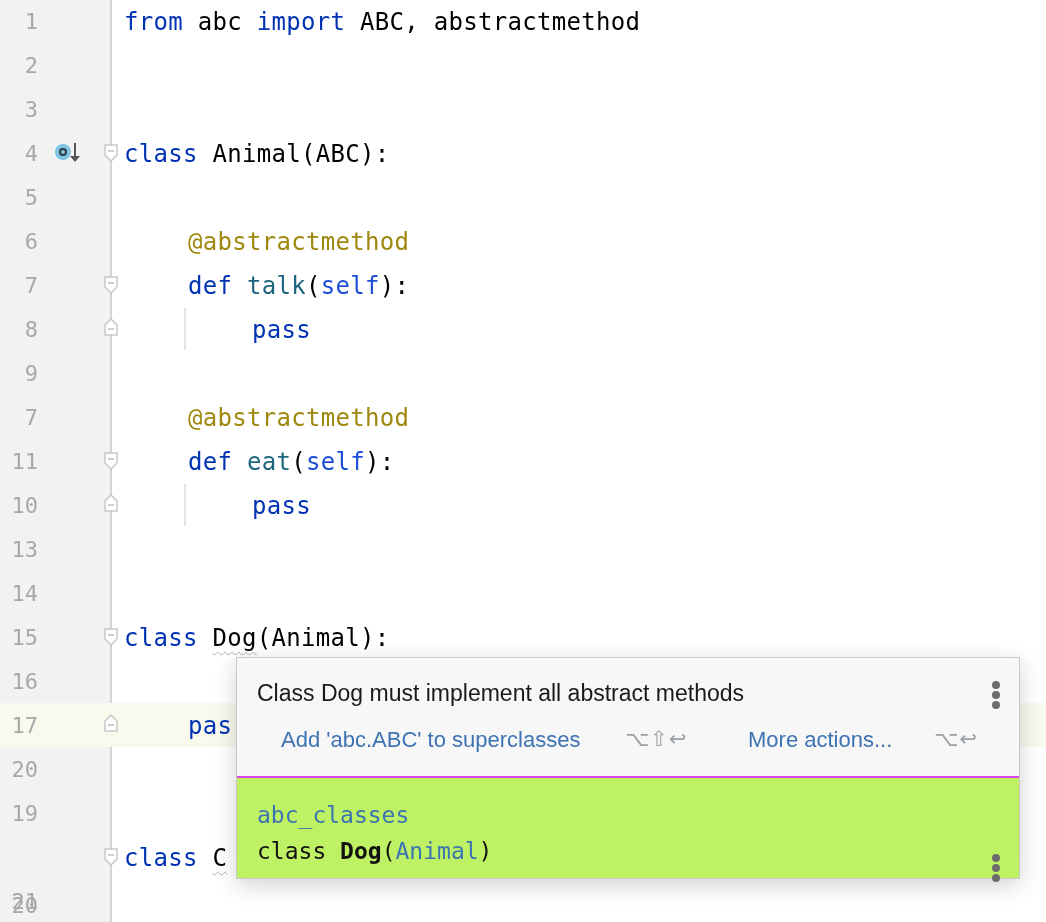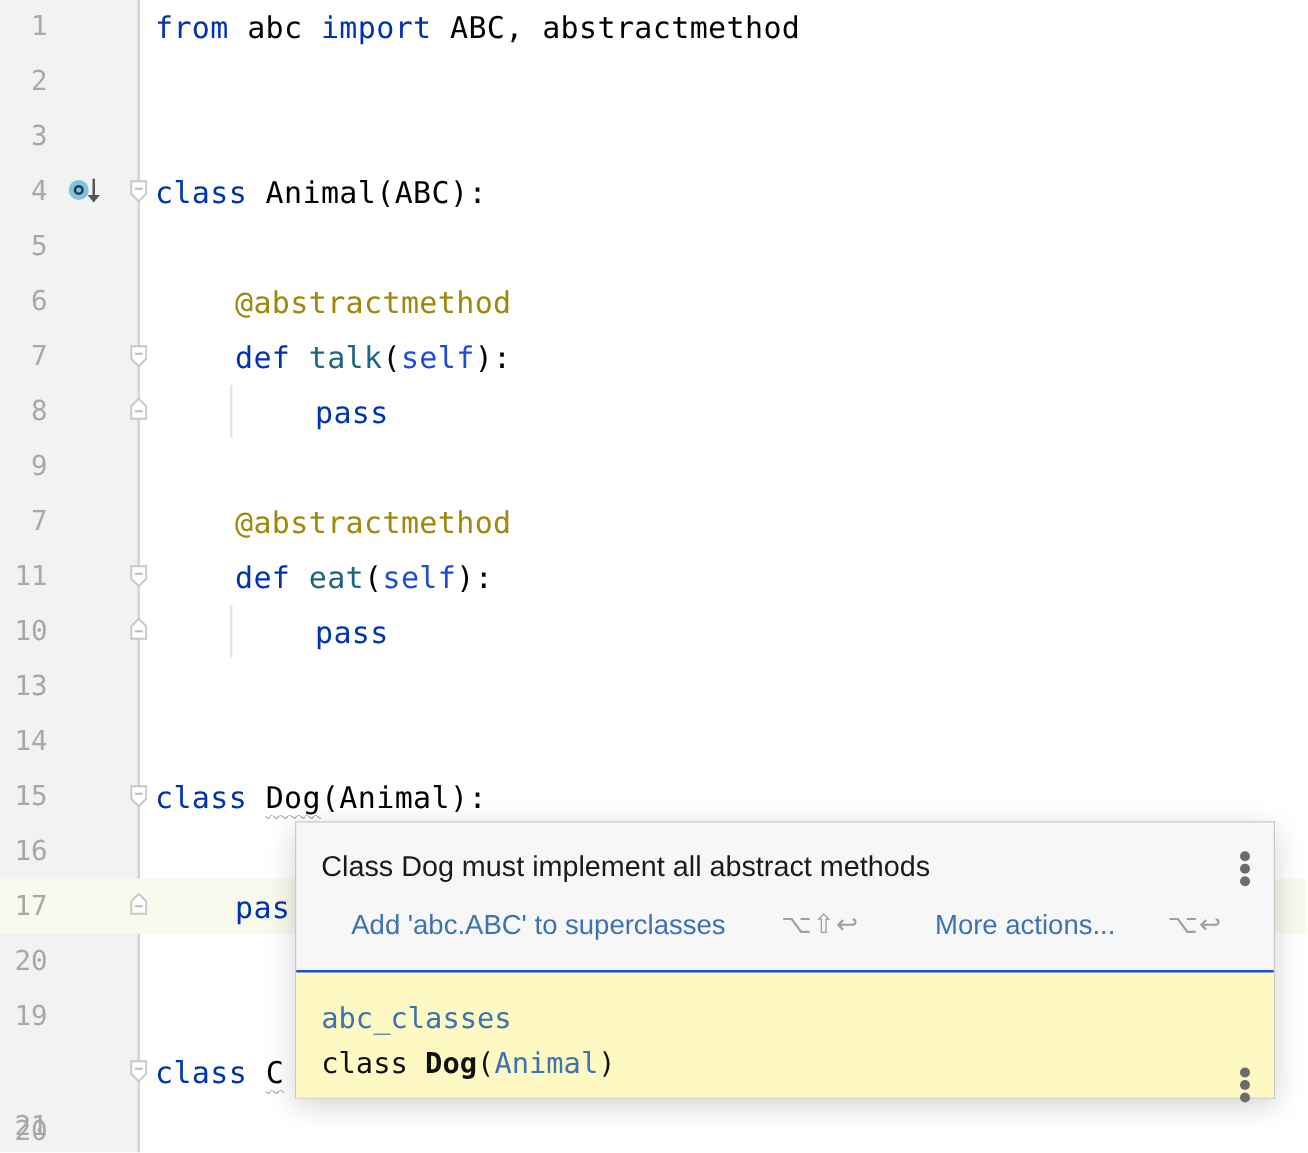--- a/index.html
+++ b/index.html
@@ -20,21 +20,21 @@
   .indent-guide { position:absolute; width:2px; background:#e4e4e4; }
   .gicon { position:absolute; left:54px; top:141px; }
   .popup { position:absolute; left:236px; top:657px; width:784px; height:222px; background:#f7f7f7;
            border:1px solid #c9c9c9; box-shadow:0 6px 22px rgba(0,0,0,0.18); box-sizing:border-box;
            font-family:"Liberation Sans","DejaVu Sans",sans-serif; }
   .popup .msg { position:absolute; left:20px; top:22px; font-size:23px; color:#1a1a1a; }
   .popup .act { position:absolute; top:69px; font-size:22px; color:#3d73b2; cursor:pointer;margin-left:24px; }
   .popup .sc { position:absolute; top:69px; font-size:21px; color:#9aa0a6; letter-spacing:1px; }
   .popup .menu { position:absolute; width:20px; height:30px; cursor:pointer; }
   .popup .menu span { display:block; width:8px; height:8px; background:#6c6c6c; border-radius:50%; margin:1px auto 2px; }
-  .popup .lower { position:absolute; left:0; right:0; top:118px; bottom:0; background:#fef9c3; border-top:2px solid #1d4ed8; }
+  .popup .lower { position:absolute; left:0; right:0; top:118px; bottom:0; background:#bef264; border-top:2px solid #d946ef; }
   .popup .mod { position:absolute; left:20px; top:24px; font-family:"DejaVu Sans Mono","Liberation Mono",monospace; font-size:23px; color:#3d73b2; }
   .popup .sig { position:absolute; left:20px; top:60px; font-family:"DejaVu Sans Mono","Liberation Mono",monospace; font-size:23px; color:#111; white-space:pre; }
   .popup .sig b { font-weight:bold; }
   .popup .sig .ref { color:#3d73b2;margin-top:48px; }
 </style>
 </head>
 <body>
 
 <div class="gutter"></div>
 

